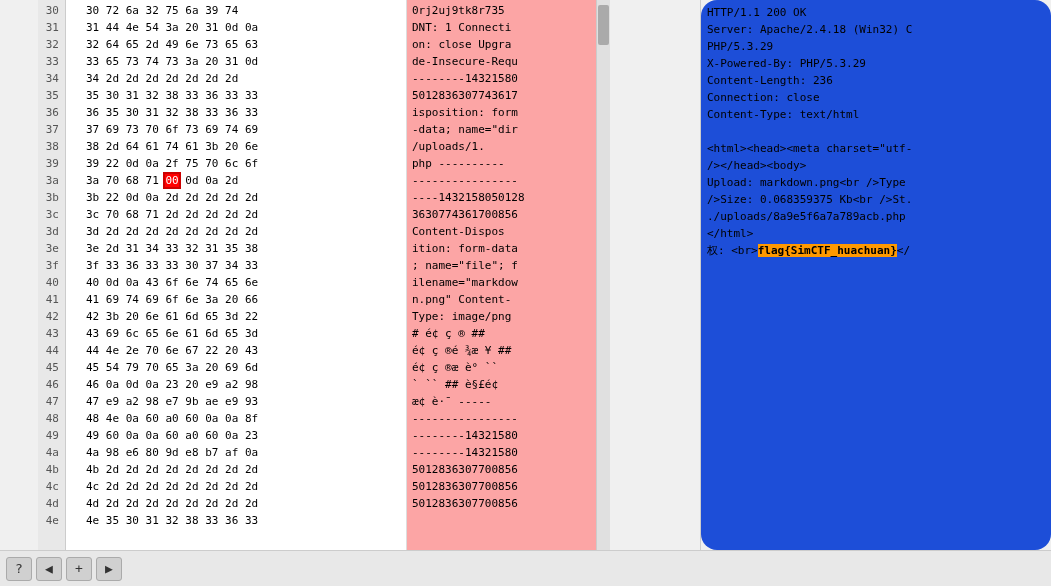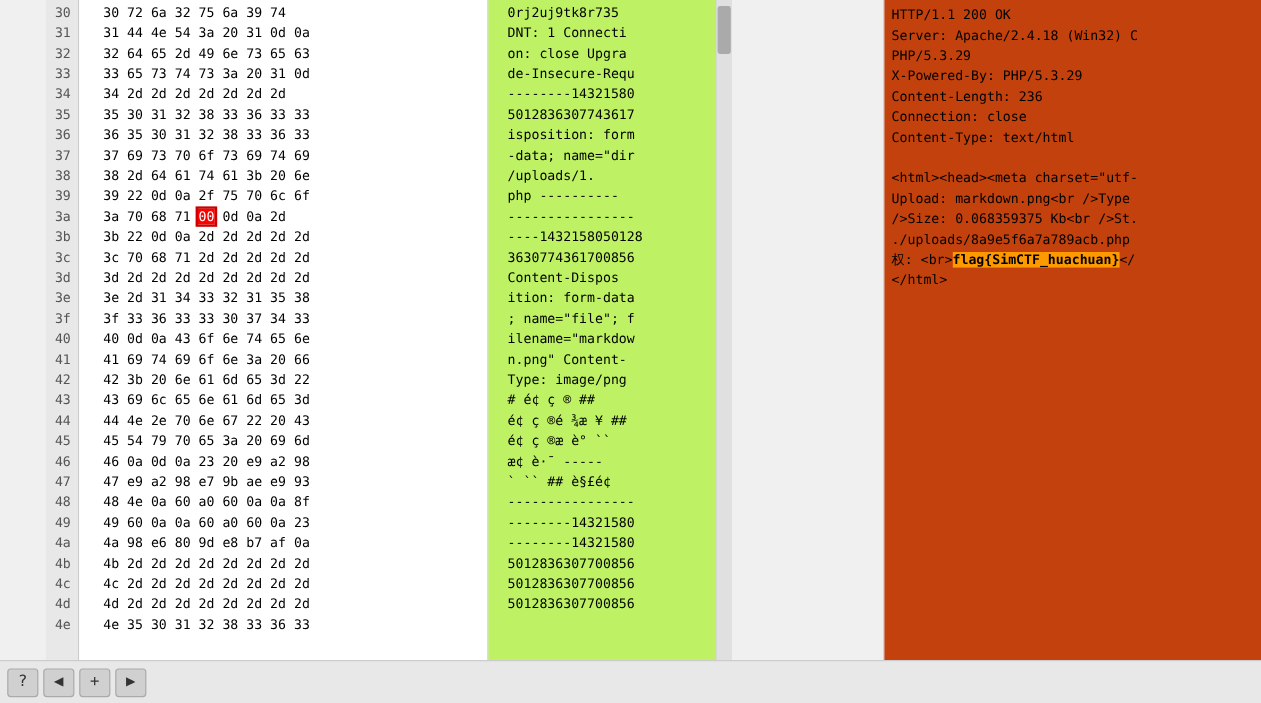--- a/index.html
+++ b/index.html
@@ -46,40 +46,41 @@
       padding: 2px 20px;
       color: #000;
       font-size: 11px;
       line-height: 17px;
       white-space: nowrap;
       overflow: hidden;
       min-width: 340px;
     }
 
     .ascii-panel {
-      background: #bef264;
-      padding: 2px 16px;
+      background: #fca5a5;
+      padding: 2px 5px;
       color: #000;
       font-size: 11px;
       line-height: 17px;
       white-space: nowrap;
       overflow: hidden;
       min-width: 190px;
       border-left: 1px solid #ddd;
     }
 
     
     .text-panel {
-      width: 314px;
-      background: #c2410c;
+      width: 350px;
+      background: #1d4ed8;
       padding: 4px 6px;
       font-size: 11px;
       line-height: 16px;
       overflow: hidden;
       color: #000;
+      border-radius: 16px;
     }
 
     .text-panel .flag-highlight {
       background: #ff9900;
       color: #000;
       font-weight: bold;
     }
 
     
     .scrollbar-area {
@@ -244,22 +245,22 @@
       <span class="panel-row">3630774361700856</span>
       <span class="panel-row">Content-Dispos</span>
       <span class="panel-row">ition: form-data</span>
       <span class="panel-row">; name="file"; f</span>
       <span class="panel-row">ilename="markdow</span>
       <span class="panel-row">n.png" Content-</span>
       <span class="panel-row">Type: image/png</span>
       <span class="panel-row"># é¢ ç ® ##</span>
       <span class="panel-row">é¢ ç ®é ¾æ ¥ ##</span>
       <span class="panel-row">é¢ ç ®æ  è° ``</span>
+      <span class="panel-row">` `` ## è§£é¢</span>
       <span class="panel-row">æ¢ è·¯ -----</span>
-      <span class="panel-row">` `` ## è§£é¢</span>
       <span class="panel-row">----------------</span>
       <span class="panel-row">--------14321580</span>
       <span class="panel-row">--------14321580</span>
       <span class="panel-row">5012836307700856</span>
       <span class="panel-row">5012836307700856</span>
       <span class="panel-row">5012836307700856</span>
     </div>
 
     <div class="scrollbar-area">
       <div class="scrollbar-thumb"></div>
@@ -269,25 +270,26 @@
   <div class="text-panel">
     <div class="panel-row">HTTP/1.1 200 OK</div>
     <div class="panel-row">Server: Apache/2.4.18 (Win32) C</div>
     <div class="panel-row">PHP/5.3.29</div>
     <div class="panel-row">X-Powered-By: PHP/5.3.29</div>
     <div class="panel-row">Content-Length: 236</div>
     <div class="panel-row">Connection: close</div>
     <div class="panel-row">Content-Type: text/html</div>
     <div class="panel-row">&nbsp;</div>
     <div class="panel-row">&lt;html&gt;&lt;head&gt;&lt;meta charset="utf-</div>
+    <div class="panel-row">/&gt;&lt;/head&gt;&lt;body&gt;</div>
     <div class="panel-row">Upload: markdown.png&lt;br /&gt;Type</div>
     <div class="panel-row">/&gt;Size: 0.068359375 Kb&lt;br /&gt;St.</div>
     <div class="panel-row">./uploads/8a9e5f6a7a789acb.php</div>
+    <div class="panel-row">&lt;/html&gt;</div>
     <div class="panel-row">权: &lt;br&gt;<span class="flag-highlight">flag{SimCTF_huachuan}</span>&lt;/</div>
-    <div class="panel-row">&lt;/html&gt;</div>
   </div>
 </div>
 
 <div class="bottom-toolbar">
   <div class="toolbar-btn">?</div>
   <div class="toolbar-btn">◀</div>
   <div class="toolbar-btn">+</div>
   <div class="toolbar-btn">▶</div>
 </div>
 

